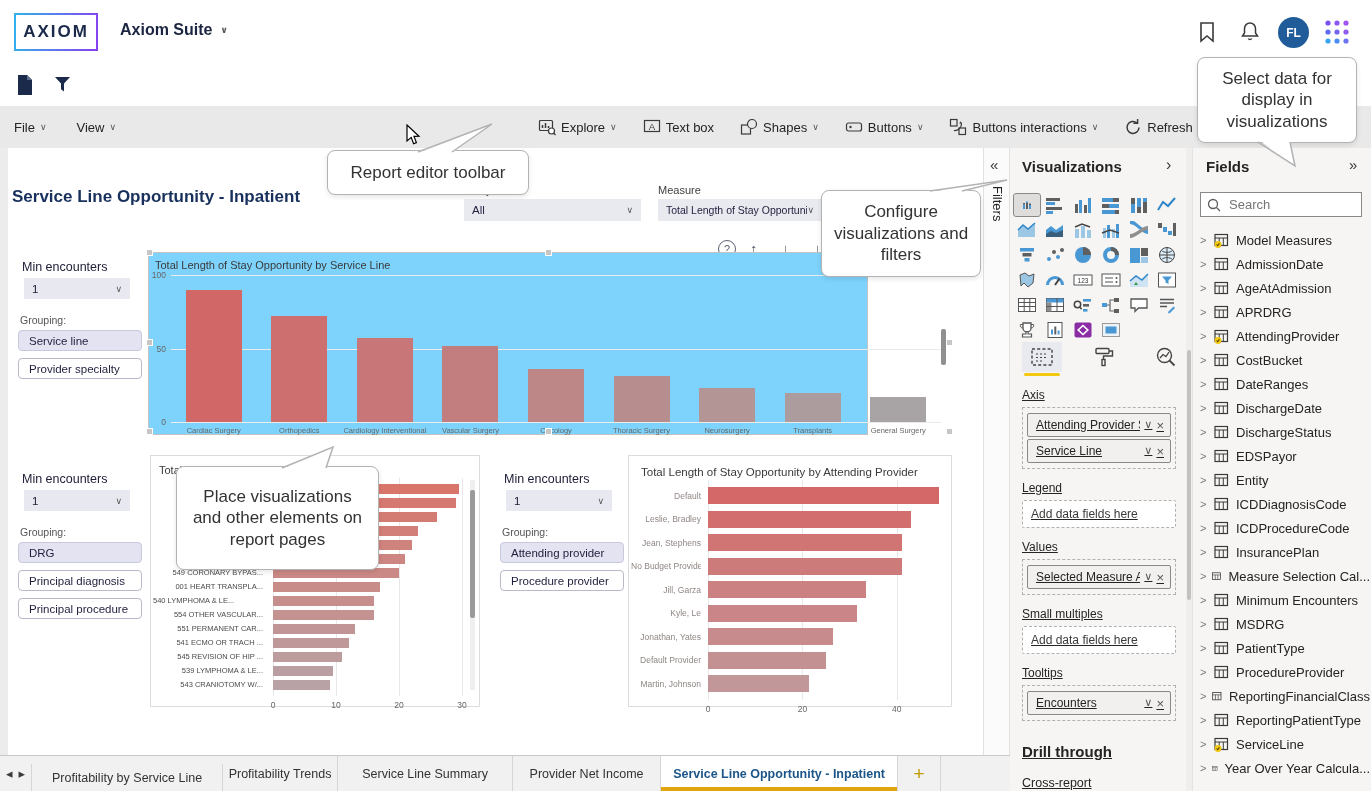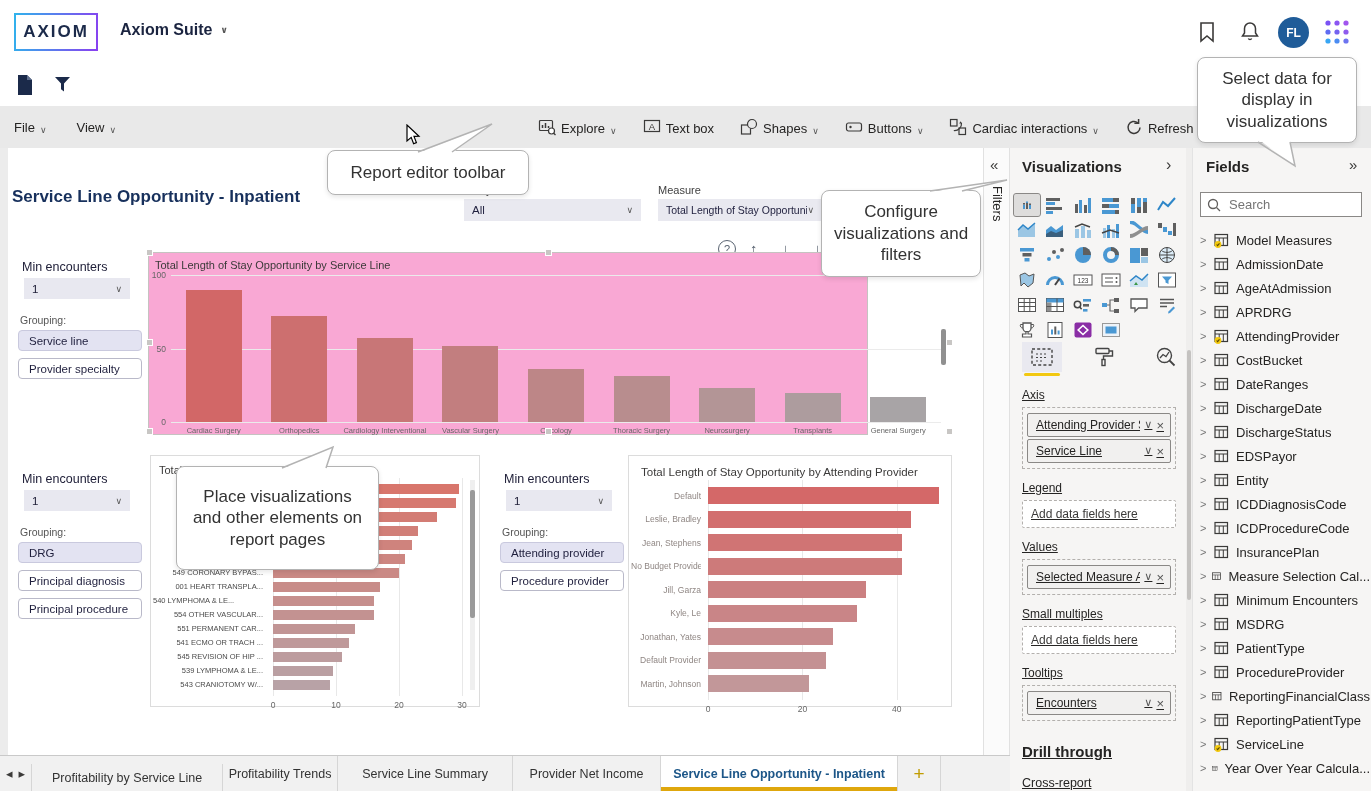--- a/index.html
+++ b/index.html
@@ -12,21 +12,21 @@
            background:linear-gradient(100deg,#2fb4ec,#8a3ff0);}
   #logoin{width:100%;height:100%;background:#fff;display:flex;align-items:center;justify-content:center;
           font-weight:bold;font-size:17px;letter-spacing:2px;color:#1b2a4a;}
   #appname{position:absolute;left:120px;top:21px;font-size:16px;font-weight:600;color:#1b2440;display:flex;gap:8px;align-items:center;}
   .topicn{position:absolute;top:20px;cursor:pointer;}
   #avatar{position:absolute;left:1278px;top:17px;width:31px;height:31px;border-radius:50%;background:#1f5c99;color:#fff;
           display:flex;align-items:center;justify-content:center;font-size:12px;font-weight:bold;cursor:pointer;}
   
   #row2{position:absolute;left:0;top:64px;width:1371px;height:42px;background:#fff;}
   #menubar{position:absolute;left:0;top:106px;width:1371px;height:42px;background:#e9e9e9;border-bottom:1px solid #d9d9d9;}
-  .menuitem{display:flex;align-items:flex-end;gap:5px;font-size:13px;color:#252423;cursor:pointer;}
+  .menuitem{display:flex;align-items:center;gap:5px;font-size:13px;color:#252423;cursor:pointer;}
   #menus{position:absolute;left:14px;top:0;height:42px;display:flex;gap:30px;align-items:center;}
   #tools{position:absolute;left:538px;top:0;height:42px;display:flex;gap:26px;align-items:center;white-space:nowrap;}
   .chev{font-size:9px;color:#555;}
   
   #lstrip{position:absolute;left:0;top:148px;width:8px;height:607px;background:#ececec;border-right:1px solid #dedede;}
   #canvas{position:absolute;left:8px;top:148px;width:975px;height:607px;background:#fff;}
   #pagetitle{position:absolute;left:4px;top:39px;font-size:17px;font-weight:600;color:#17305c;}
   .sel{position:absolute;background:#e9e9f0;display:flex;align-items:center;justify-content:space-between;
        padding:0 8px;font-size:11.5px;color:#1f1f3d;cursor:pointer;box-sizing:border-box;}
   .flabel{position:absolute;font-size:11px;color:#3f3f3f;}
@@ -180,21 +180,21 @@
           <span>Buttons</span>
           <span class="chev">∨</span>
         </div>
         <div class="menuitem">
           <svg width="18" height="18" viewBox="0 0 18 18">
             <rect x="1.5" y="1.5" width="6.5" height="6.5" fill="none" stroke="#3b3a39" stroke-width="1.2"></rect>
             <rect x="10" y="10" width="6.5" height="6.5" fill="none" stroke="#3b3a39" stroke-width="1.2"></rect>
             <path d="M4.8,12.5 a7,7 0 0 0 7.7,-7.7" fill="none" stroke="#3b3a39" stroke-width="1.2"></path>
             <path d="M11.6,3.2 l1.2,2.4 -2.6,-0.2 z" fill="#3b3a39"></path>
           </svg>
-          <span>Cardiac interactions</span>
+          <span>Buttons interactions</span>
           <span class="chev">∨</span>
         </div>
         <div class="menuitem">
           <svg width="18" height="18" viewBox="0 0 18 18">
             <path d="M15,9.5 a6,6 0 1 1 -2.2,-4.7" fill="none" stroke="#3b3a39" stroke-width="1.5"></path>
             <path d="M13.6,1 v4.2 h-4.2" fill="none" stroke="#3b3a39" stroke-width="1.5"></path>
           </svg>
           <span>Refresh</span>
         </div>
         <div class="menuitem">
@@ -250,21 +250,21 @@
       <div style="position: absolute; left: 488px; top: 316px; width: 136px; height: 160px;">
         <div style="position: absolute; left: 8px; top: 8px; font-size: 12.5px; color: rgb(33, 33, 58);">Min encounters</div>
         <div style="position: absolute; left: 10px; top: 26px; width: 106px; height: 21px; background: rgb(232, 232, 240); display: flex; align-items: center; justify-content: space-between; padding: 0px 8px; font-size: 11.5px; color: rgb(33, 33, 58); box-sizing: border-box; cursor: pointer;">
           <span>1</span>
           <span class="chev">∨</span>
         </div>
         <div style="position: absolute; left: 6px; top: 62px; font-size: 10.5px; color: rgb(85, 85, 85);">Grouping:</div>
         <div class="grpbtn on" style="position: absolute; left: 4px; top: 78px; width: 124px;">Attending provider</div>
         <div class="grpbtn" style="position: absolute; left: 4px; top: 106px; width: 124px;">Procedure provider</div>
       </div>
-      <div style="position: absolute; left: 140px; top: 104px; width: 720px; height: 183px; border: 1px solid rgb(197, 195, 193); background: #f9a8d4; box-sizing: border-box;">
+      <div style="position: absolute; left: 140px; top: 104px; width: 720px; height: 183px; border: 1px solid rgb(197, 195, 193); background: #7dd3fc; box-sizing: border-box;">
         <div style="position: absolute; left: 6px; top: 6px; font-size: 11px; color: rgb(59, 58, 57); white-space: nowrap;">Total Length of Stay Opportunity by Service Line</div>
         <div style="position: absolute; left: 22px; top: 169px; width: 770px; height: 1px; background: rgb(235, 235, 235);"></div>
         <div style="position: absolute; left: 0px; top: 164px; width: 17px; font-size: 8.5px; color: rgb(102, 102, 102); text-align: right;">0</div>
         <div style="position: absolute; left: 22px; top: 95.5px; width: 770px; height: 1px; background: rgb(235, 235, 235);"></div>
         <div style="position: absolute; left: 0px; top: 90.5px; width: 17px; font-size: 8.5px; color: rgb(102, 102, 102); text-align: right;">50</div>
         <div style="position: absolute; left: 22px; top: 22px; width: 770px; height: 1px; background: rgb(235, 235, 235);"></div>
         <div style="position: absolute; left: 0px; top: 17px; width: 17px; font-size: 8.5px; color: rgb(102, 102, 102); text-align: right;">100</div>
         <div style="position: absolute; left: 36.7778px; top: 36.7px; width: 56px; height: 132.3px; background: rgb(210, 103, 103);"></div>
         <div style="position: absolute; left: 22px; top: 173px; width: 85.5556px; font-size: 7.5px; color: rgb(102, 102, 102); text-align: center; white-space: nowrap; overflow: hidden;">Cardiac Surgery</div>
         <div style="position: absolute; left: 122.333px; top: 63.16px; width: 56px; height: 105.84px; background: rgb(205, 111, 111);"></div>

